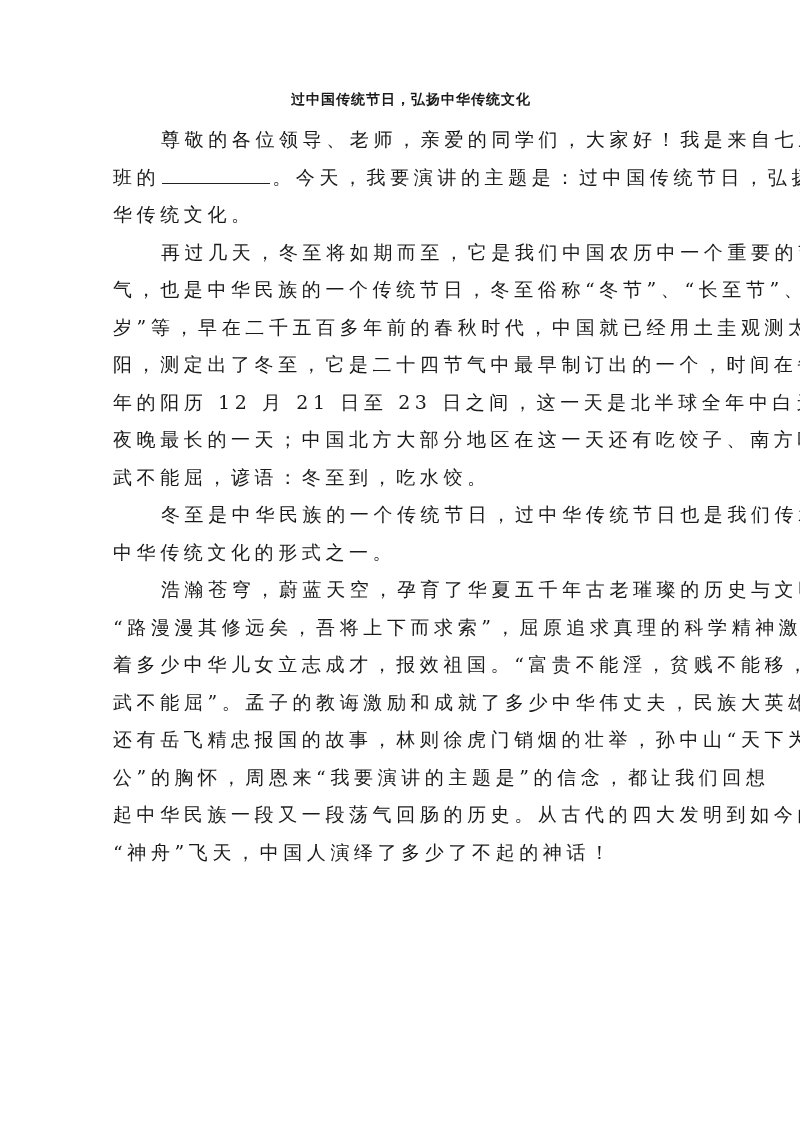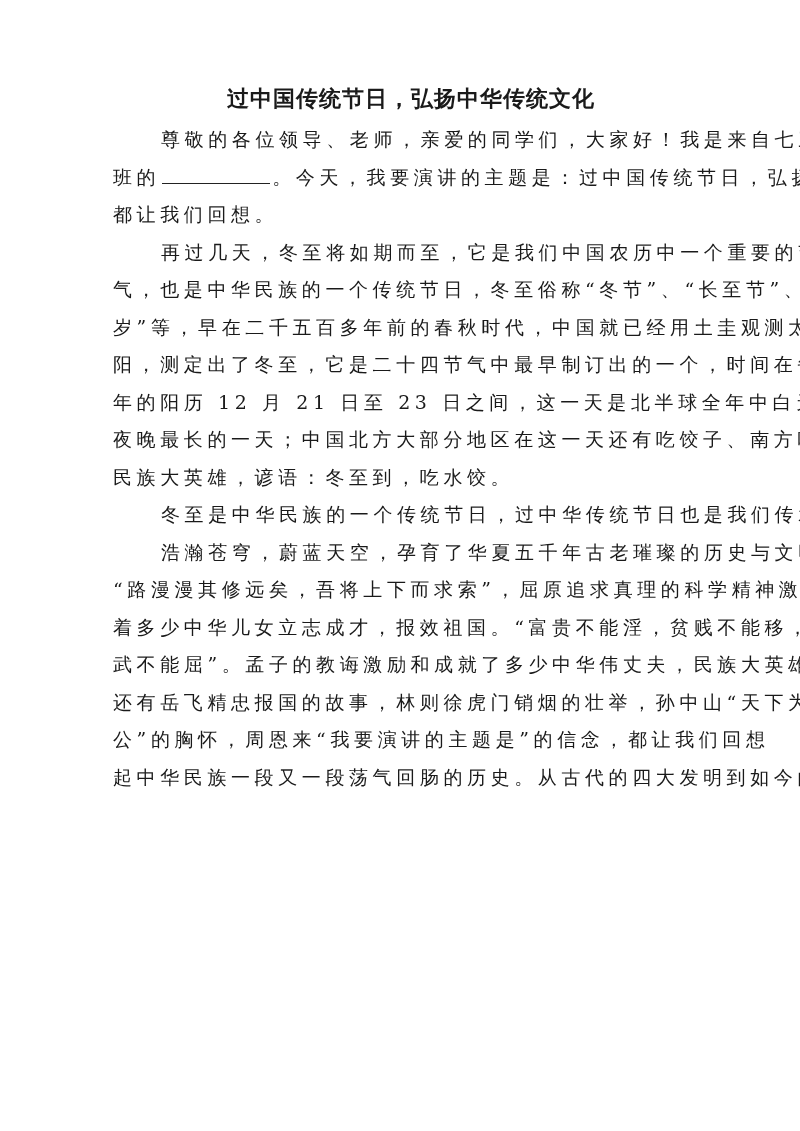--- a/index.html
+++ b/index.html
@@ -1,59 +1,61 @@
 <!DOCTYPE html>
 <html><head>
 <meta charset="utf-8">
 <style>
   html, body { margin: 0; padding: 0; background: #ffffff; }
   body { width: 800px; height: 1131px; position: relative; overflow: hidden;
          font-family: "DejaVu Serif", "Liberation Serif", serif; color: #1a1a1a; }
   .page { position: absolute; left: 113px; top: 84px; width: 580px; }
   .title { font-family: "DejaVu Sans", "Liberation Sans", sans-serif; font-weight: bold;
-           font-size: 22px; text-align: center; margin: 0; height: 30px; line-height: 30px;
+           font-size: 14px; text-align: center; margin: 0; height: 30px; line-height: 30px;
            letter-spacing: 1px; padding-left: 16px; }
   .para { margin: 0; font-size: 19px; line-height: 37.5px; letter-spacing: 4.6px;
           text-indent: 48px; text-align: justify; word-break: break-all; }
   .line { display: block; white-space: nowrap; text-indent: 0; }
   .line.first { padding-left: 48px; }
   .blank { display: inline-block; width: 108px; border-bottom: 1px solid #222; height: 17px;
            vertical-align: baseline; margin: 0 2px; }
 </style>
 </head>
 <body>
 
 <div class="page">
   <h1 class="title">过中国传统节日，弘扬中华传统文化</h1>
 
   <div style="height:7px"></div>
 
   <p class="para">
     <span class="line first">尊敬的各位领导、老师，亲爱的同学们，大家好！我是来自七三</span>
     <span class="line"><span>班的</span><span class="blank"></span><span>。今天，我要演讲的主题是：过中国传统节日，弘扬中</span></span>
-    <span class="line">都让我们回想。</span>
+    <span class="line">华传统文化。</span>
   </p>
 
   <p class="para">
     <span class="line first">再过几天，冬至将如期而至，它是我们中国农历中一个重要的节</span>
     <span class="line">气，也是中华民族的一个传统节日，冬至俗称“冬节”、“长至节”、“亚</span>
     <span class="line">岁”等，早在二千五百多年前的春秋时代，中国就已经用土圭观测太</span>
     <span class="line">阳，测定出了冬至，它是二十四节气中最早制订出的一个，时间在每</span>
     <span class="line">年的阳历 12 月 21 日至 23 日之间，这一天是北半球全年中白天最短、</span>
     <span class="line">夜晚最长的一天；中国北方大部分地区在这一天还有吃饺子、南方吃</span>
-    <span class="line">民族大英雄，谚语：冬至到，吃水饺。</span>
+    <span class="line">武不能屈，谚语：冬至到，吃水饺。</span>
   </p>
 
   <p class="para">
     <span class="line first">冬至是中华民族的一个传统节日，过中华传统节日也是我们传承</span>
+    <span class="line">中华传统文化的形式之一。</span>
   </p>
 
   <p class="para">
     <span class="line first">浩瀚苍穹，蔚蓝天空，孕育了华夏五千年古老璀璨的历史与文明。</span>
     <span class="line">“路漫漫其修远矣，吾将上下而求索”，屈原追求真理的科学精神激励</span>
     <span class="line">着多少中华儿女立志成才，报效祖国。“富贵不能淫，贫贱不能移，威</span>
     <span class="line">武不能屈”。孟子的教诲激励和成就了多少中华伟丈夫，民族大英雄。</span>
     <span class="line">还有岳飞精忠报国的故事，林则徐虎门销烟的壮举，孙中山“天下为</span>
     <span class="line">公”的胸怀，周恩来“我要演讲的主题是”的信念，都让我们回想</span>
     <span class="line">起中华民族一段又一段荡气回肠的历史。从古代的四大发明到如今的</span>
+    <span class="line">“神舟”飞天，中国人演绎了多少了不起的神话！</span>
   </p>
 
 </div>
 
 </body></html>

